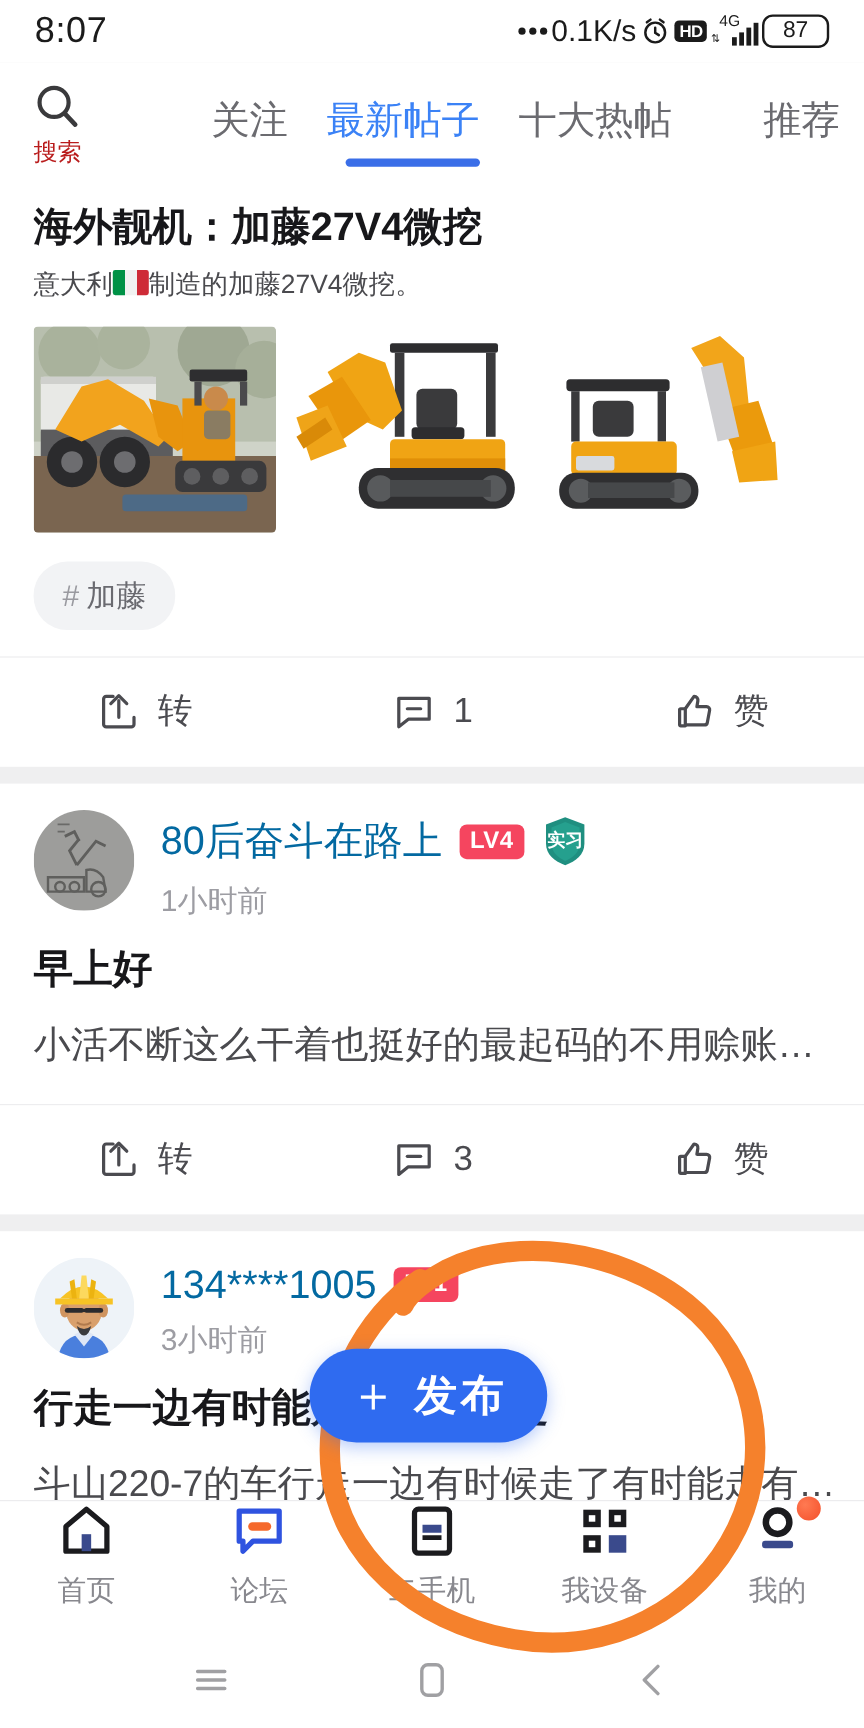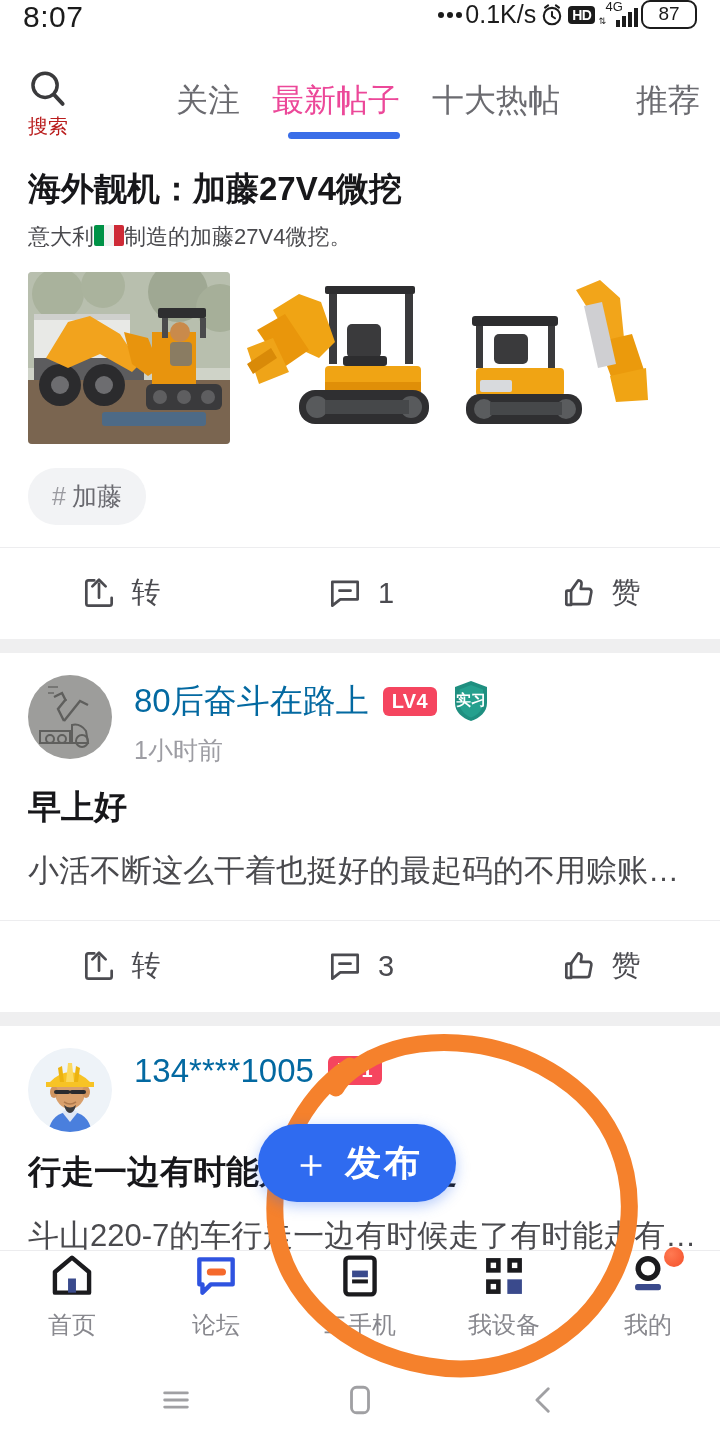--- a/index.html
+++ b/index.html
@@ -7,22 +7,22 @@
   body {
     font-family: "Liberation Sans", "DejaVu Sans", sans-serif;
     background:#f0f0f0;
     overflow:hidden;
     position:relative;
   }
   #app { width:720px; height:1440px; position:relative; background:#f2f2f2; }
 
   
   .statusbar {
-    height:52px; background:#ffffff; display:flex; align-items:flex-start;
-    justify-content:space-between; padding:0 23px; position:relative; z-index:5;
+    height:52px; background:#ffffff; display:flex; align-items:center;
+    justify-content:space-between; padding:0 29px; position:relative; z-index:5;
   }
   .sb-time { font-size:30px; color:#1b1b1b; letter-spacing:0.5px; }
   .sb-right { display:flex; align-items:center; gap:3px; }
   .sb-dots { display:flex; gap:3px; align-items:center; }
   .sb-dots i { width:6px; height:6px; border-radius:50%; background:#1b1b1b; display:block; }
   .sb-net { font-size:25px; color:#1b1b1b; }
   .sb-alarm { width:26px; height:26px; }
   .sb-hd {
     font-size:14px; font-weight:bold; color:#fff; background:#1b1b1b;
     border-radius:4px; padding:2px 4px; line-height:1; letter-spacing:-0.5px;
@@ -44,21 +44,21 @@
   .search-btn {
     width:96px; display:flex; flex-direction:column; align-items:center; gap:2px; padding-top:4px;
   }
   .search-btn .lbl { font-size:20px; color:#b91c1c; }
   .tabs { flex:1; display:flex; align-items:center; height:100%; }
   .tab {
     position:relative; height:100%; display:flex; flex-direction:column;
     align-items:flex-end; justify-content:center; padding:0 6px;
   }
   .tab .t-lbl { font-size:32px; color:#6b6b70; }
-  .tab.active .t-lbl { color:#ec4899; }
+  .tab.active .t-lbl { color:#3b82f6; }
   .tab .underline {
     position:absolute; bottom:11px; width:112px; height:7px; border-radius:4px;
     background:#3a6ee8; display:none;
   }
   .tab.active .underline { display:block; }
 
   
   .feed { position:absolute; top:150px; left:0; right:0; bottom:190px; overflow:hidden; background:#efeff0; }
   .card { background:#fff; }
   .card + .card { margin-top:14px; }
@@ -406,20 +406,21 @@
               <path d="M40 44 h4" stroke="#2b2b2e" stroke-width="2.5"></path>
               <path d="M36 57 q6 5 12 0 q-2 8 -6 8 q-4 0 -6 -8z" fill="#3b3b3e"></path>
               <path d="M36 54 q6 4 12 0" stroke="#b07a4d" stroke-width="1.6" fill="none"></path>
             </svg>
           </div>
           <div class="u-meta">
             <div class="u-name-line">
               <span class="u-name">134****1005</span>
               <span class="lv-badge">LV1</span>
             </div>
+            <div class="u-time">3小时前</div>
           </div>
         </div>
         <div class="post-title2">行走一边有时能走有时不能走</div>
         <div class="post-body">斗山220-7的车行走一边有时候走了有时能走有…</div>
 
       </div>
     </div>
 
   </div>
 

